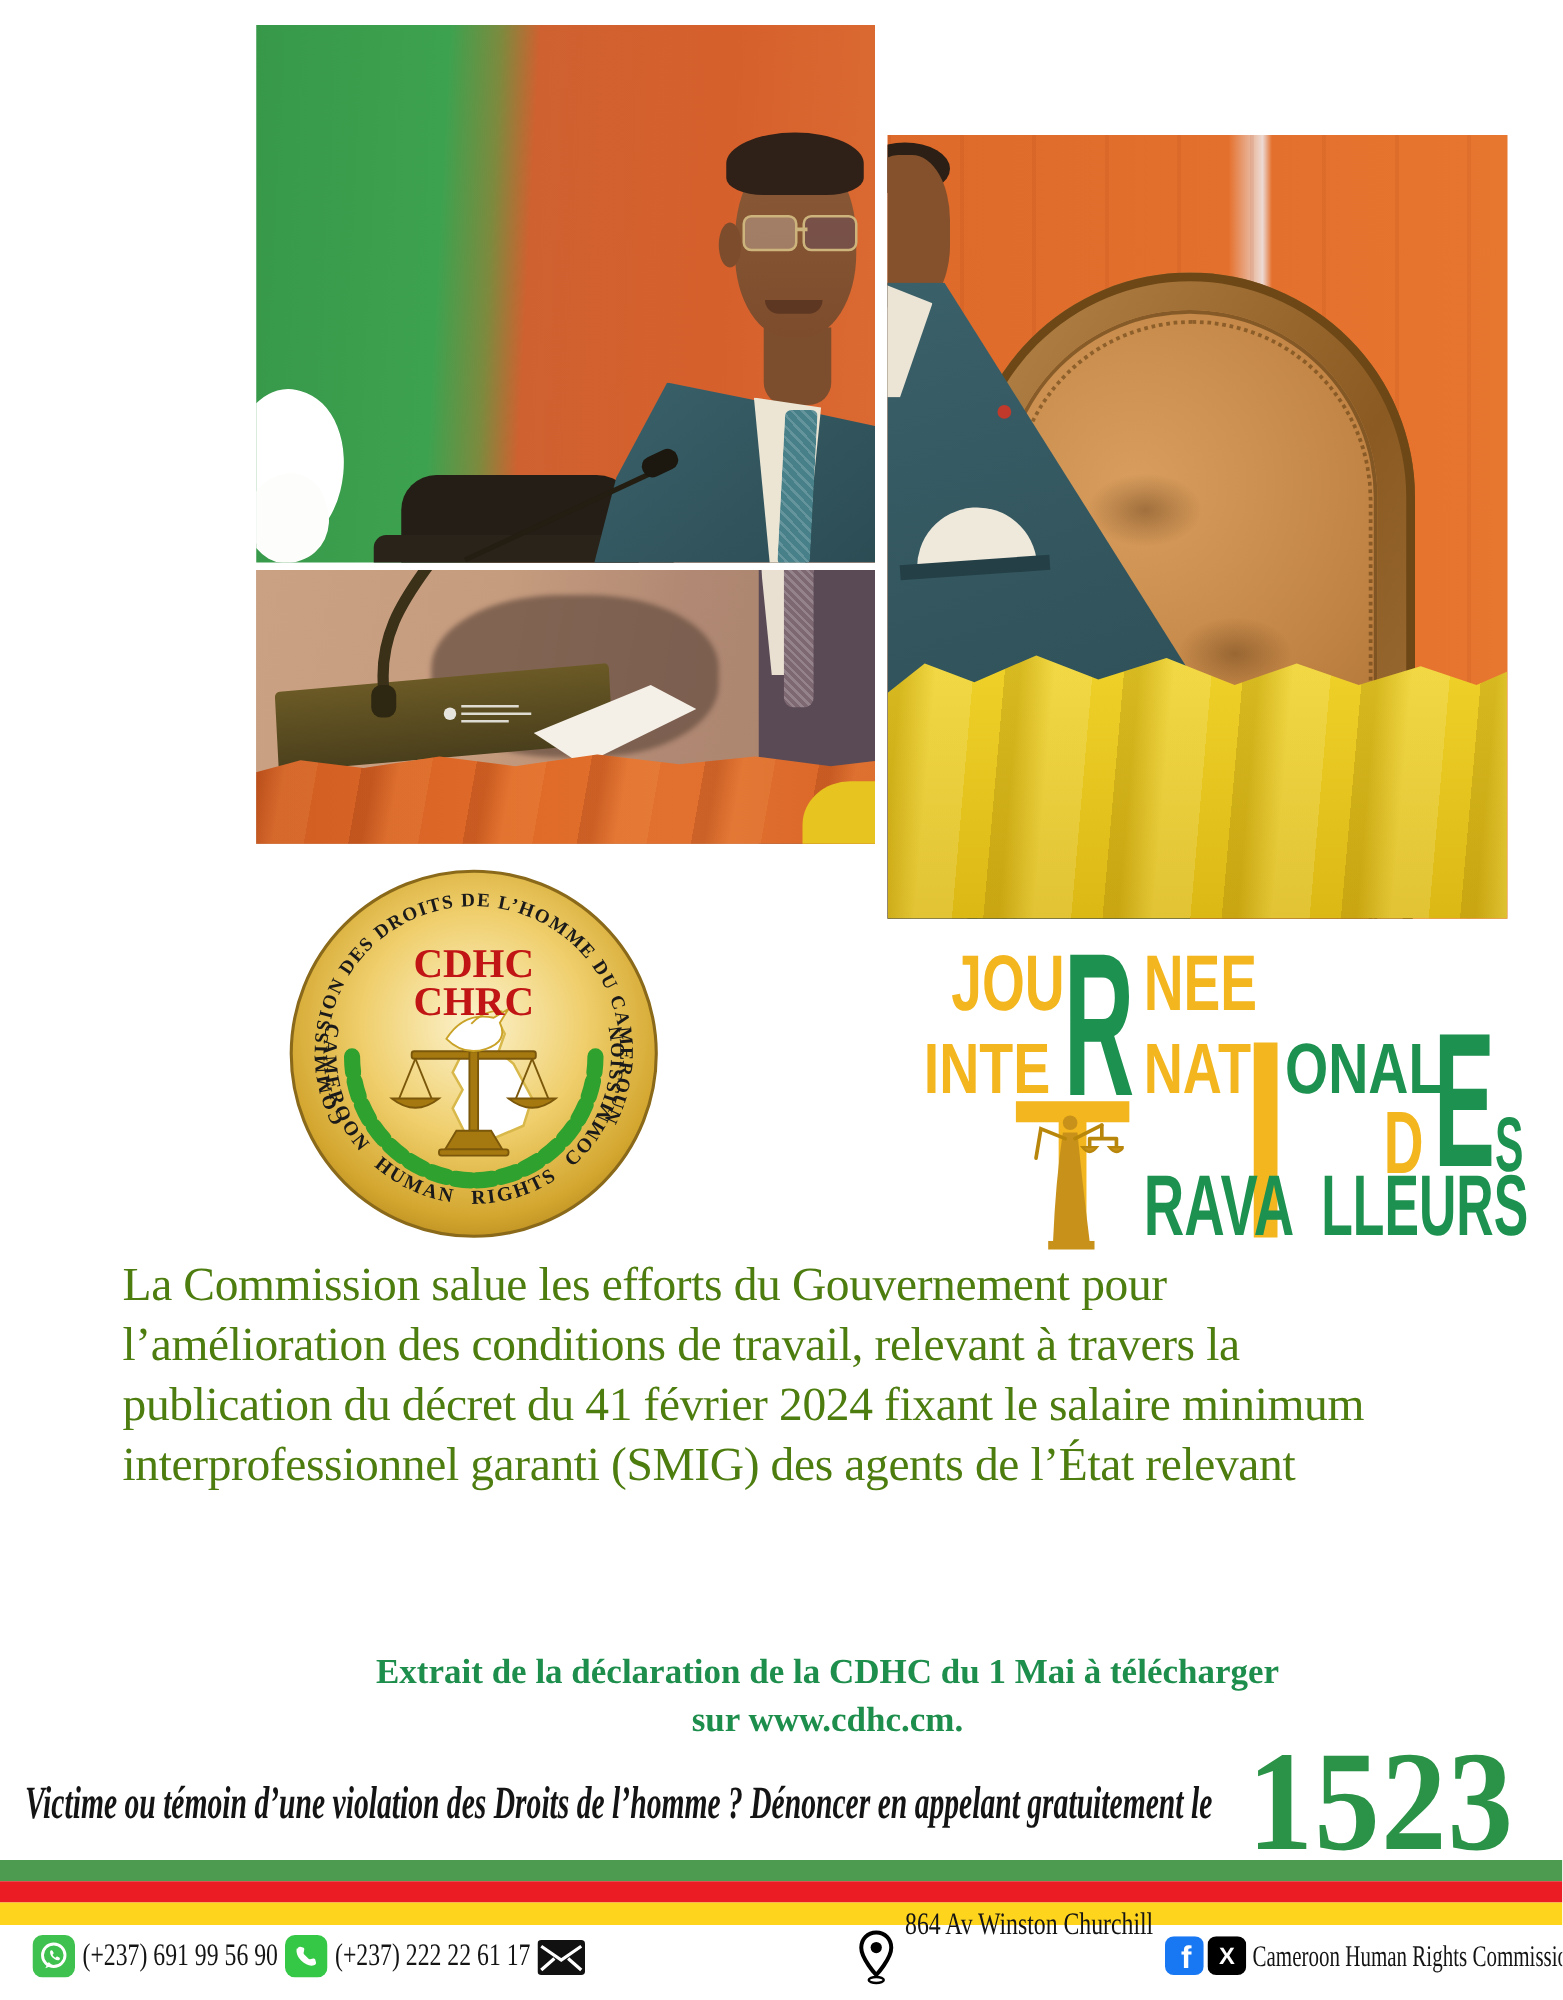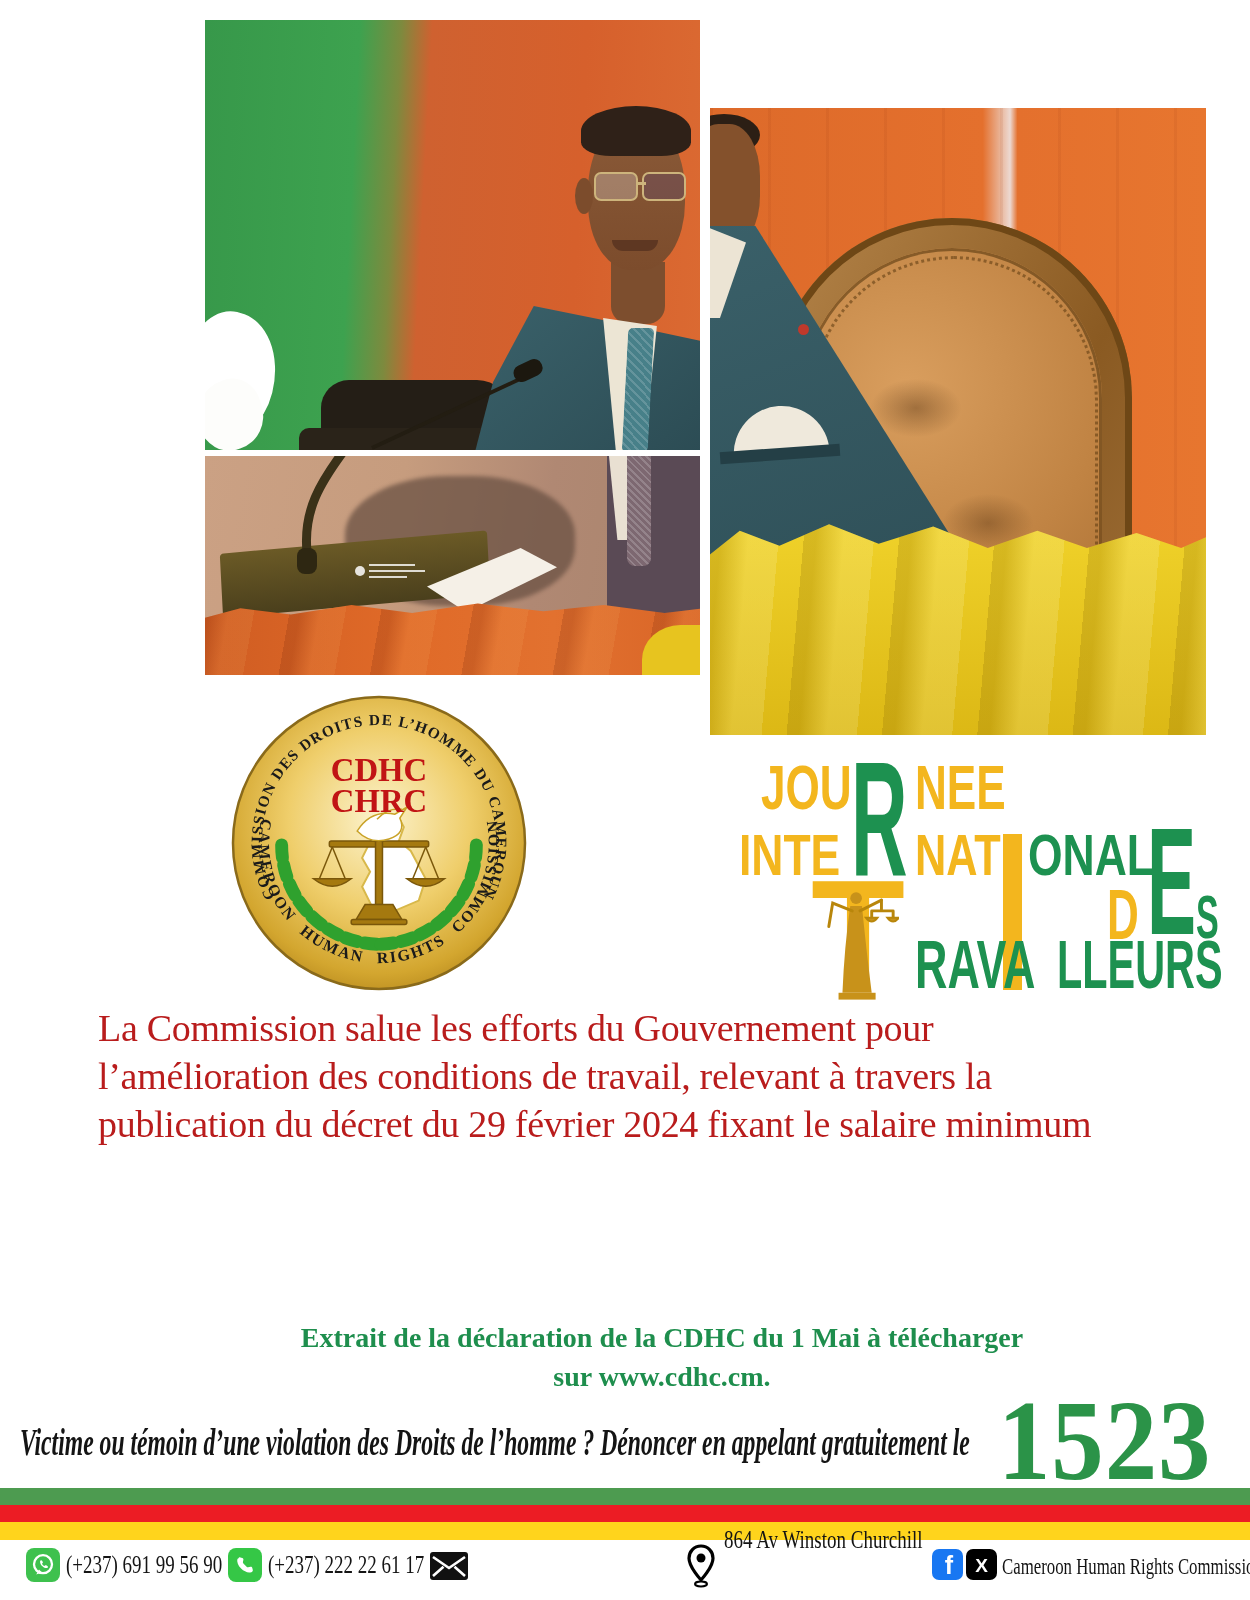--- a/index.html
+++ b/index.html
@@ -76,21 +76,21 @@
   #photo2 .pocket{left:10px;top:340px;width:120px;height:12px;background:#243f46;transform:rotate(-4deg);}
   #photo2 .cloth{left:0;top:412px;width:496px;height:215px;background:
     repeating-linear-gradient(95deg,rgba(120,90,0,.20) 0 12px,rgba(255,255,210,.16) 40px 70px,rgba(120,90,0,0) 70px 95px),
     linear-gradient(#f0d22a,#dcb815);
     clip-path:polygon(0 16%,6% 5%,14% 12%,24% 2%,34% 11%,45% 3%,56% 13%,66% 5%,76% 13%,86% 6%,95% 13%,100% 8%,100% 100%,0 100%);}
   
   #title{left:735px;top:760px;width:490px;height:245px;}
   .tseg{position:absolute;font-family:"Liberation Sans",sans-serif;font-weight:800;line-height:1;
         transform-origin:0 0;white-space:pre;letter-spacing:0;}
   
-  #para{left:98px;top:1004px;width:1070px;font-size:38px;line-height:48px;color:#b91c1c;
+  #para{left:98px;top:1004px;width:1070px;font-size:38px;line-height:48px;color:#4d7c0f;
         font-family:"Liberation Serif",serif;letter-spacing:-.3px;}
   #para div{white-space:nowrap;}
   
   #extract{left:62px;top:1318px;width:1200px;text-align:center;color:#1E8E4D;font-weight:700;
            font-size:28px;line-height:39px;font-family:"Liberation Serif",serif;}
   
   #hotline-text{left:20px;top:1421px;font-size:37px;font-style:italic;font-weight:700;color:#141414;
      font-family:"Liberation Serif",serif;white-space:nowrap;transform:scaleX(.64);transform-origin:0 0;}
   #hotline-number{left:998px;top:1384px;font-size:114px;font-weight:700;color:#2B9348;line-height:1;
      font-family:"Liberation Serif",serif;transform:scaleX(.92);transform-origin:0 0;letter-spacing:1px;}
@@ -234,21 +234,22 @@
         <path d="M46 31 q6 8 12 0 z" fill="#C8921A" stroke-width="2"></path>
         <path d="M68 31 q6 8 12 0 z" fill="#C8921A" stroke-width="2"></path>
         <rect x="18" y="108" width="38" height="7" fill="#C8921A" stroke="none"></rect>
       </g>
     </svg>
   </div>
 
   <div id="para" class="abs">
     <div>La Commission salue les efforts du Gouvernement pour</div>
     <div>l’amélioration des conditions de travail, relevant à travers la</div>
-    <div>publication du décret du 29 février 2024 fixant le salaire minimum</div>
+    <div>publication du décret du 41 février 2024 fixant le salaire minimum</div>
+    <div>interprofessionnel garanti (SMIG) des agents de l’État relevant</div>
   </div>
 
   <div id="extract" class="abs">
     <div>Extrait de la déclaration de la CDHC du 1 Mai à télécharger</div>
     <div>sur www.cdhc.cm.</div>
   </div>
 
   <div id="hotline-text" class="abs">Victime ou témoin d’une violation des Droits de l’homme ? Dénoncer en appelant gratuitement le</div>
   <div id="hotline-number" class="abs">1523</div>
 

